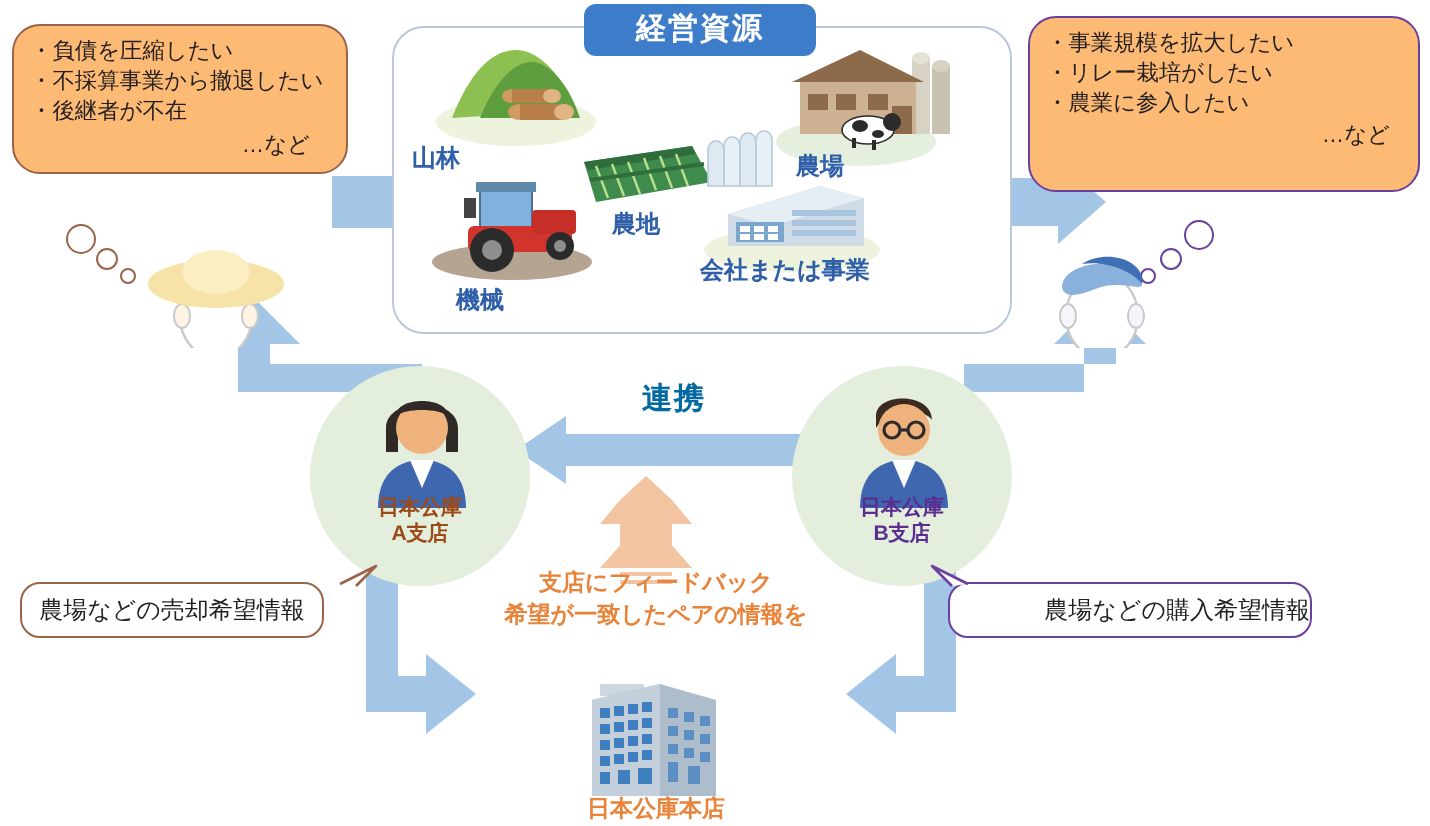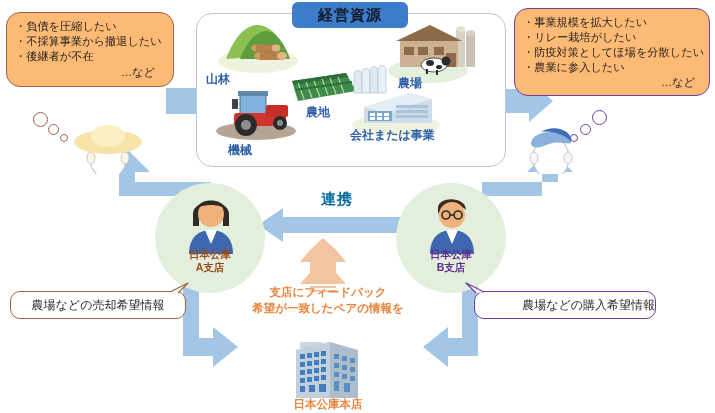--- a/index.html
+++ b/index.html
@@ -27,21 +27,21 @@
 
   
   .dot{border-radius:50%;background:#fff;}
   .dot.brown{border:1.3px solid #9b6348;}
   .dot.purple{border:1.3px solid #6b3f9e;}
 
   
   #resource-panel{left:196px;top:13px;width:308px;height:152px;
                   border:1.5px solid #b9c7dc;border-radius:16px;background:#fff;}
   #resource-badge{left:292px;top:2px;width:116px;height:26px;background:#3d7cc9;
-                  border-radius:6px;color:#0f172a;font-size:15px;font-weight:bold;
+                  border-radius:6px;color:#ffffff;font-size:15px;font-weight:bold;
                   letter-spacing:1px;text-align:center;line-height:26px;}
   .res-label{color:#2f5fa8;font-size:12px;font-weight:bold;
              line-height:1.18;white-space:nowrap;}
 
   
   .cust-label{font-size:15px;font-weight:bold;white-space:nowrap;text-align:center;}
   #cust-a-label{left:40px;top:168px;width:120px;color:#9c4a18;}
   #cust-b-label{left:490px;top:168px;width:120px;color:#5b2d91;}
 
   
@@ -53,21 +53,21 @@
   #branch-a-label{left:155px;top:248px;width:110px;color:#9c4a18;}
   #branch-b-label{left:396px;top:248px;width:110px;color:#5b2d91;}
 
   
   #renkei-label{left:285px;top:190px;width:104px;text-align:center;color:#0369a1;
                 font-size:15px;font-weight:bold;letter-spacing:1px;}
 
   
   .callout{box-sizing:border-box;background:#fff;border-radius:10px;
            font-size:12px;color:#231f20;white-space:nowrap;text-align:center;}
-  #callout-sell{left:10px;top:291px;width:176px;height:28px;border:1.3px solid #9b6348;
+  #callout-sell{left:10px;top:291px;width:152px;height:28px;border:1.3px solid #9b6348;
                 line-height:26px;}
   #callout-buy{left:474px;top:291px;width:182px;height:28px;border:1.3px solid #6b3f9e;
                line-height:26px;text-align:right;}
 
   
   #feedback-text{left:238px;top:285px;width:180px;text-align:center;color:#e8833a;
                  font-size:11.5px;line-height:1.35;font-weight:bold;white-space:nowrap;}
 
   
   #hq-label{left:255px;top:397px;width:146px;text-align:center;color:#e8833a;
@@ -213,21 +213,20 @@
       <li>不採算事業から撤退したい</li>
       <li>後継者が不在</li>
     </ul>
     <div class="etc">…など</div>
   </div>
 
   <div class="abs bubble" id="bubble-b">
     <ul>
       <li>事業規模を拡大したい</li>
       <li>リレー栽培がしたい</li>
-      <li>防疫対策としてほ場を分散したい</li>
       <li>農業に参入したい</li>
     </ul>
     <div class="etc">…など</div>
   </div>
 
   <div class="abs dot brown" style="left:33px;top:112px;width:13px;height:13px;"></div>
   <div class="abs dot brown" style="left:48px;top:124px;width:9px;height:9px;"></div>
   <div class="abs dot brown" style="left:60px;top:134px;width:6px;height:6px;"></div>
 
   <div class="abs dot purple" style="left:592px;top:110px;width:13px;height:13px;"></div>

